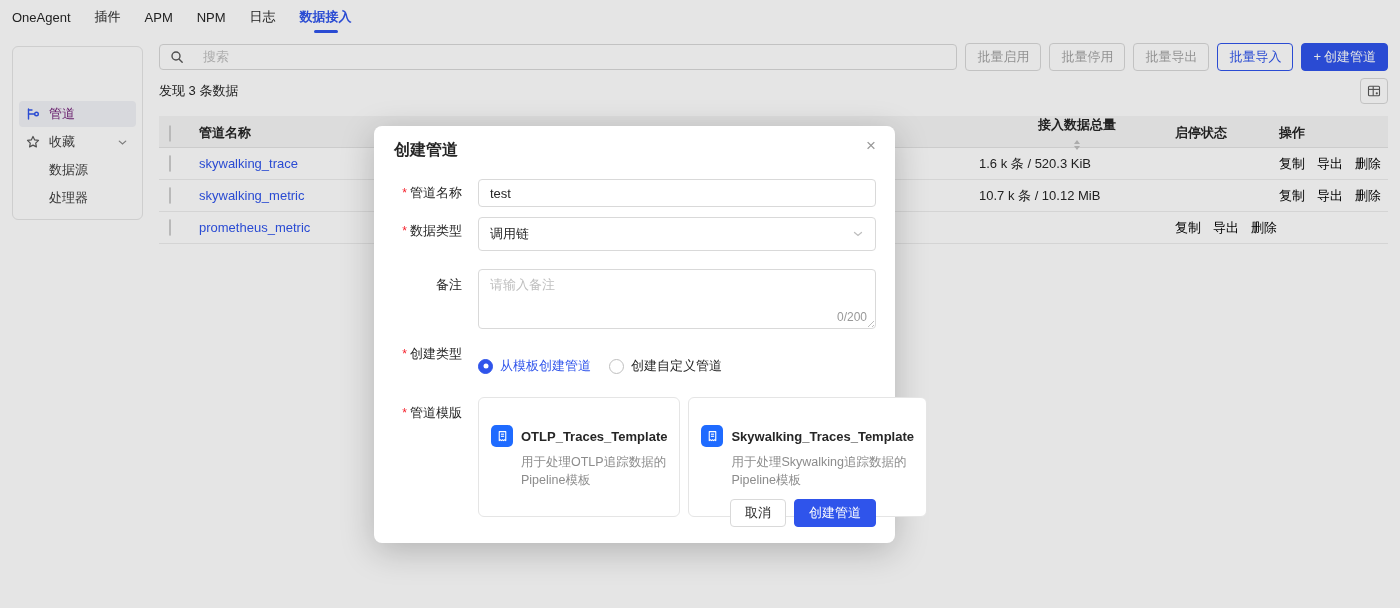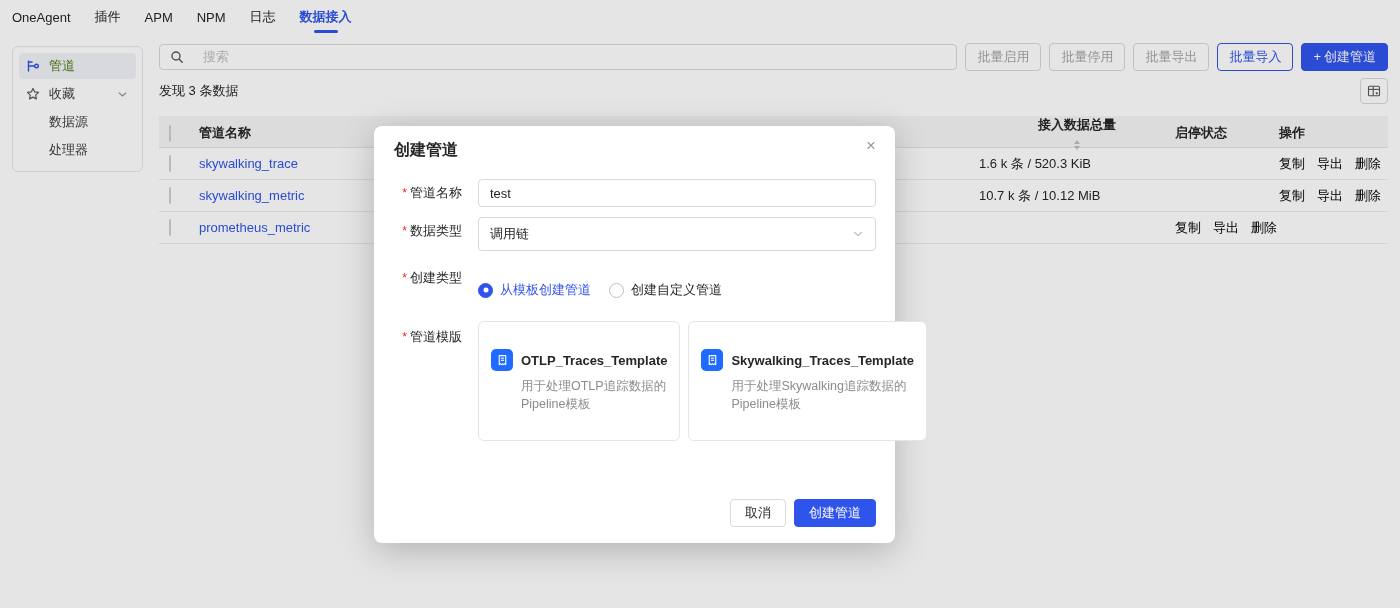--- a/index.html
+++ b/index.html
@@ -15,21 +15,21 @@
   
   .topnav { position:absolute; left:0; top:0; right:0; height:34px; display:flex; align-items:stretch; padding-left:12px; }
   .topnav .nav-item { position:relative; display:flex; align-items:center; padding:0 12px; cursor:pointer; color:#262626; }
   .topnav .nav-item:first-child { padding-left:0; }
   .topnav .nav-item.active { color:#2f54eb; font-weight:600; }
   .topnav .nav-item.active::after { content:""; position:absolute; left:50%; transform:translateX(-50%); bottom:1px; width:24px; height:3px; border-radius:2px; background:#2f54eb; }
 
   
   .sidebar { position:absolute; left:12px; top:46px; width:131px; background:#fff; border:1px solid #e6e6e6; border-radius:6px; padding:6px; }
   .side-item { display:flex; align-items:center; height:26px; border-radius:4px; padding:0 6px; margin-bottom:2px; cursor:pointer; color:#3d3d3d; }
-  .side-item.active { background:#f1f2f6; color:#4d7c0f; }
+  .side-item.active { background:#f1f2f6; color:#701a75;margin-top:48px; }
   .side-item .s-icon { width:16px; height:16px; margin-right:8px; display:flex; align-items:center; justify-content:center; }
   .side-item .spacer { flex:1; }
   .side-item.child { padding-left:30px; }
 
   
   .toolbar { position:absolute; left:159px; top:41px; right:12px; height:31px; display:flex; gap:8px; align-items:center; }
   .search-box { flex:1; height:26px; border:1px solid #d9d9d9; border-radius:4px; background:#fff; display:flex; align-items:center; padding:0 10px; gap:19px; }
   .search-box input { border:none; outline:none; flex:1; font-size:13px; font-family:inherit; background:transparent; color:#262626; }
   .search-box input::placeholder { color:#bfbfbf; }
   .btn { height:28px; padding:0 11px; border-radius:4px; border:1px solid #d9d9d9; background:#fff; font-size:13px; font-family:inherit; color:rgba(0,0,0,0.38); white-space:nowrap; cursor:pointer; display:flex; align-items:center; gap:3px; }
@@ -248,20 +248,28 @@
           <span class="sel-val">调用链</span>
           <span style="display:flex;">
             <svg width="12" height="12" viewBox="0 0 12 12" fill="none" stroke="#bfbfbf" stroke-width="1.3" stroke-linecap="round">
                 <path d="M2.5 4.5l3.5 3 3.5-3"></path>
               </svg>
           </span>
         </div>
       </div>
     </div>
 
+    <div class="form-row top row-remark">
+      <div class="label"><span>备注</span></div>
+      <div class="control ta-wrap">
+        <textarea class="ta" placeholder="请输入备注" style=""></textarea>
+        <span class="ta-counter">0/200</span>
+        <span class="ta-grip"></span>
+      </div>
+    </div>
 
     <div class="form-row row-radio">
       <div class="label"><span class="req">*</span><span>创建类型</span></div>
       <div class="control radio-group">
         <span class="radio-opt checked">
           <span class="radio checked"></span>
           <span class="r-label">从模板创建管道</span>
         </span>
         <span class="radio-opt">
           <span class="radio"></span>

